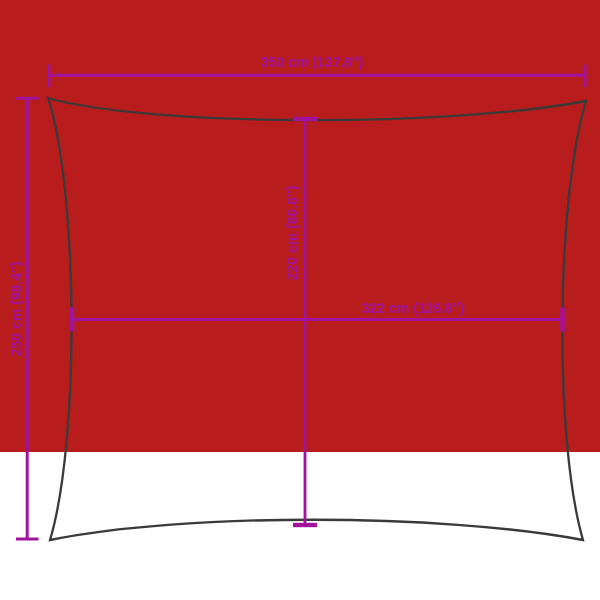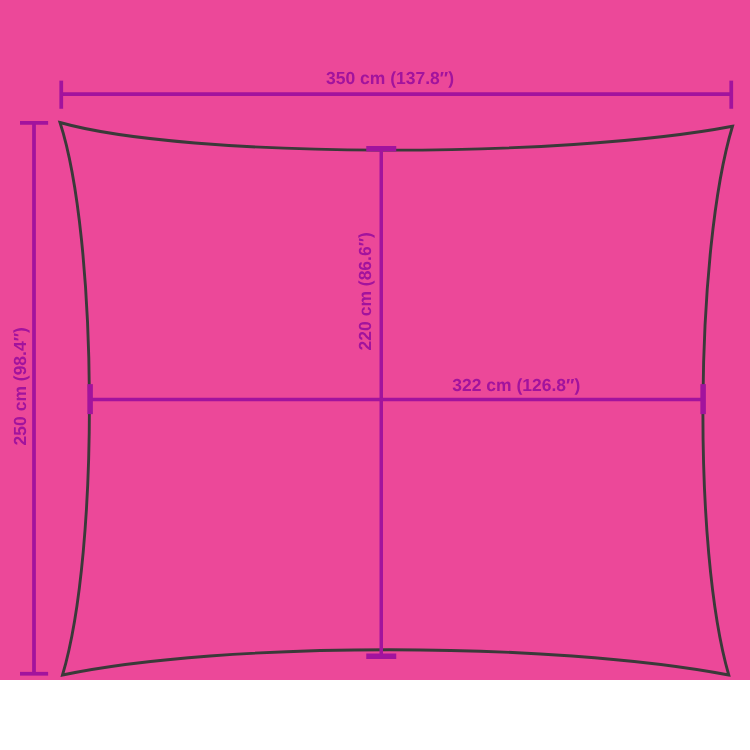--- a/index.html
+++ b/index.html
@@ -6,22 +6,22 @@
     margin: 0;
     padding: 0;
     width: 600px;
     height: 600px;
     background: #ffffff;
     overflow: hidden;
   }
   .stage {
     position: relative;
     width: 600px;
-    height: 544px;
-    background: #ec4899;
+    height: 452px;
+    background: #b91c1c;
   }
   svg { display: block; }
   .sail-outline {
     fill: none;
     stroke: #3a3a39;
     stroke-width: 2.3;
     stroke-linejoin: miter;
     stroke-miterlimit: 12;
   }
   .dim-line {

